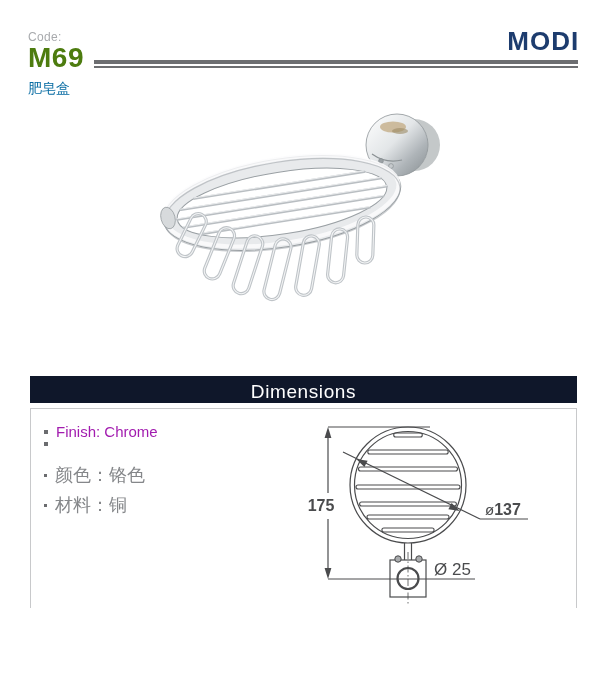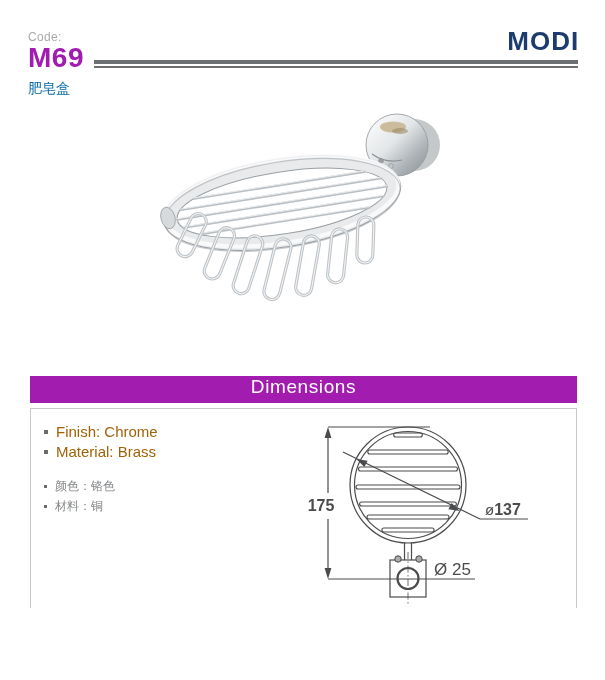--- a/index.html
+++ b/index.html
@@ -4,45 +4,45 @@
 <style>
   html,body { margin:0; padding:0; background:#ffffff; }
   .page {
     position:relative; width:605px; height:608px; background:#ffffff;
     font-family:"Liberation Sans", sans-serif; overflow:hidden;
   }
   
   header { position:relative; padding:30px 27px 0 28px; }
   .code-label { font-size:12px; color:#a8aaad; letter-spacing:0.3px; }
   .code-row { display:flex; align-items:flex-end; margin-top:1px; }
-  .code-value { font-size:28px; font-weight:bold; color:#a21caf; line-height:0.95; letter-spacing:0.5px; }
+  .code-value { font-size:28px; font-weight:bold; color:#4d7c0f; line-height:0.95; letter-spacing:0.5px; }
   .rules { flex:1; margin-left:10px; margin-bottom:4px; }
   .rule-thick { height:4px; background:#6d6e71; }
   .rule-thin  { height:2px; background:#6d6e71; margin-top:2px; }
   .brand {
     position:absolute; top:27px; right:26px;
     font-size:25px; font-weight:bold; color:#1d3c6e; letter-spacing:1px;
     transform:scaleX(1.04); transform-origin:right;
   }
   .product-name { font-size:18px; color:#77787b; margin-top:8px; letter-spacing:0.3px; }
   .product-name-cn { font-size:14px; color:#0369a1; margin-top:8px; }
   
   .photo-wrap { position:relative; height:278px; }
   .photo-svg { position:absolute; left:148px; top:8px; }
   
   .dims { margin:0 28px 0 30px; }
-  .dims-bar { height:27px; background:#a21caf; display:flex; align-items:flex-start; justify-content:center; }
+  .dims-bar { height:27px; background:#0f172a; display:flex; align-items:flex-end; justify-content:center; }
   .dims-title { color:#ffffff; font-size:19px; letter-spacing:0.6px; }
   .dims-box { margin-top:5px; border:1px solid #c8c9cb; height:211px; position:relative; background:#fff; }
   ul.specs { list-style:none; margin:0; padding:0 0 0 13px; }
   ul.specs-en { margin-top:13px; }
   ul.specs-cn { margin-top:15px; }
   ul.specs li { display:flex; align-items:center; }
-  ul.specs-en li { color:#a16207; font-size:15px; line-height:1.35; }
-  ul.specs-cn li { color:#85878a; font-size:12px; line-height:1.65; }
+  ul.specs-en li { color:#a21caf; font-size:15px; line-height:1.35; }
+  ul.specs-cn li { color:#85878a; font-size:18px; line-height:1.65; }
   .bullet { width:4px; height:4px; background:#6b6c6f; margin-right:8px; flex:0 0 auto; }
   ul.specs-cn .bullet { width:3px; height:3px; }
   .drawing-svg { position:absolute; top:3px; left:257px; }
   .drawing-svg text { font-family:"Liberation Sans", sans-serif; fill:#4a4b4d; }
 </style>
 </head>
 <body>
 
 <div class="page">
 
@@ -141,21 +141,20 @@
     </div>
 
     <div class="dims-box">
       <ul class="specs specs-en">
         <li>
           <span class="bullet"></span>
           <span>Finish: Chrome</span>
         </li>
         <li>
           <span class="bullet"></span>
-          <span>Material: Brass</span>
         </li>
       </ul>
       <ul class="specs specs-cn">
         <li>
           <span class="bullet"></span>
           <span>颜色：铬色</span>
         </li>
         <li>
           <span class="bullet"></span>
           <span>材料：铜</span>

